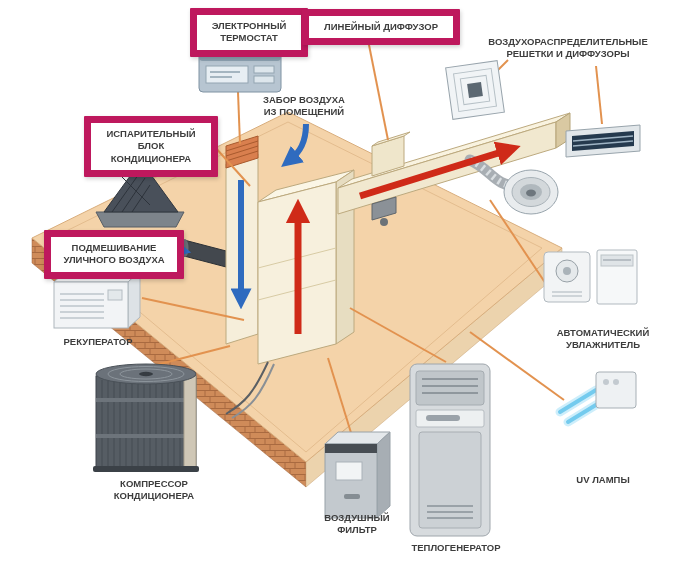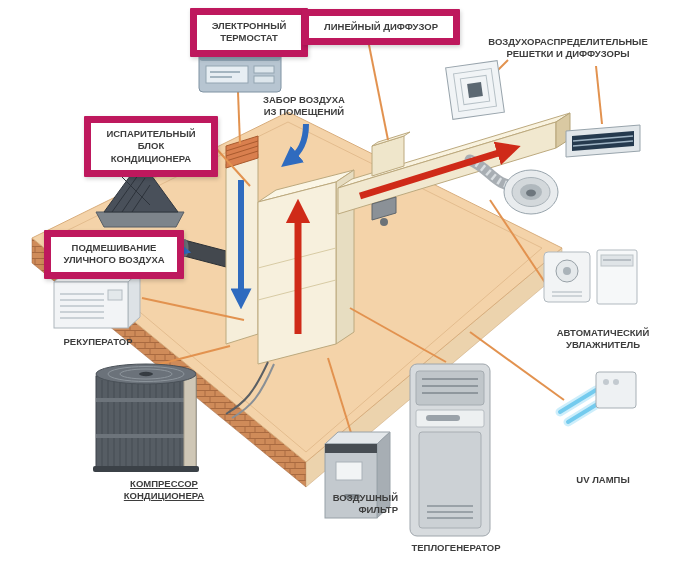--- a/index.html
+++ b/index.html
@@ -213,24 +213,24 @@
 КОНДИЦИОНЕРА</div>
 
   <div class="label boxed" style="left:44px;top:230px;width:118px;">ПОДМЕШИВАНИЕ
 УЛИЧНОГО ВОЗДУХА</div>
 
   <div class="label" style="left:248px;top:94px;width:112px;">ЗАБОР ВОЗДУХА
 ИЗ ПОМЕЩЕНИЙ</div>
 
   <div class="label" style="left:50px;top:336px;width:96px;">РЕКУПЕРАТОР</div>
 
-  <div class="label" style="left:104px;top:478px;width:120px;text-decoration:underline;">КОМПРЕССОР
+  <div class="label" style="left:94px;top:478px;width:120px;">КОМПРЕССОР
 КОНДИЦИОНЕРА</div>
 
-  <div class="label" style="left:316px;top:492px;width:82px;text-align:right;">ВОЗДУШНЫЙ
+  <div class="label" style="left:316px;top:512px;width:82px;">ВОЗДУШНЫЙ
 ФИЛЬТР</div>
 
   <div class="label" style="left:398px;top:542px;width:116px;">ТЕПЛОГЕНЕРАТОР</div>
 
   <div class="label" style="left:546px;top:310px;width:114px;margin-top:17px;">АВТОМАТИЧЕСКИЙ
 УВЛАЖНИТЕЛЬ</div>
 
   <div class="label" style="left:566px;top:430px;width:74px;margin-top:44px;">UV ЛАМПЫ</div>
 
 </div>

